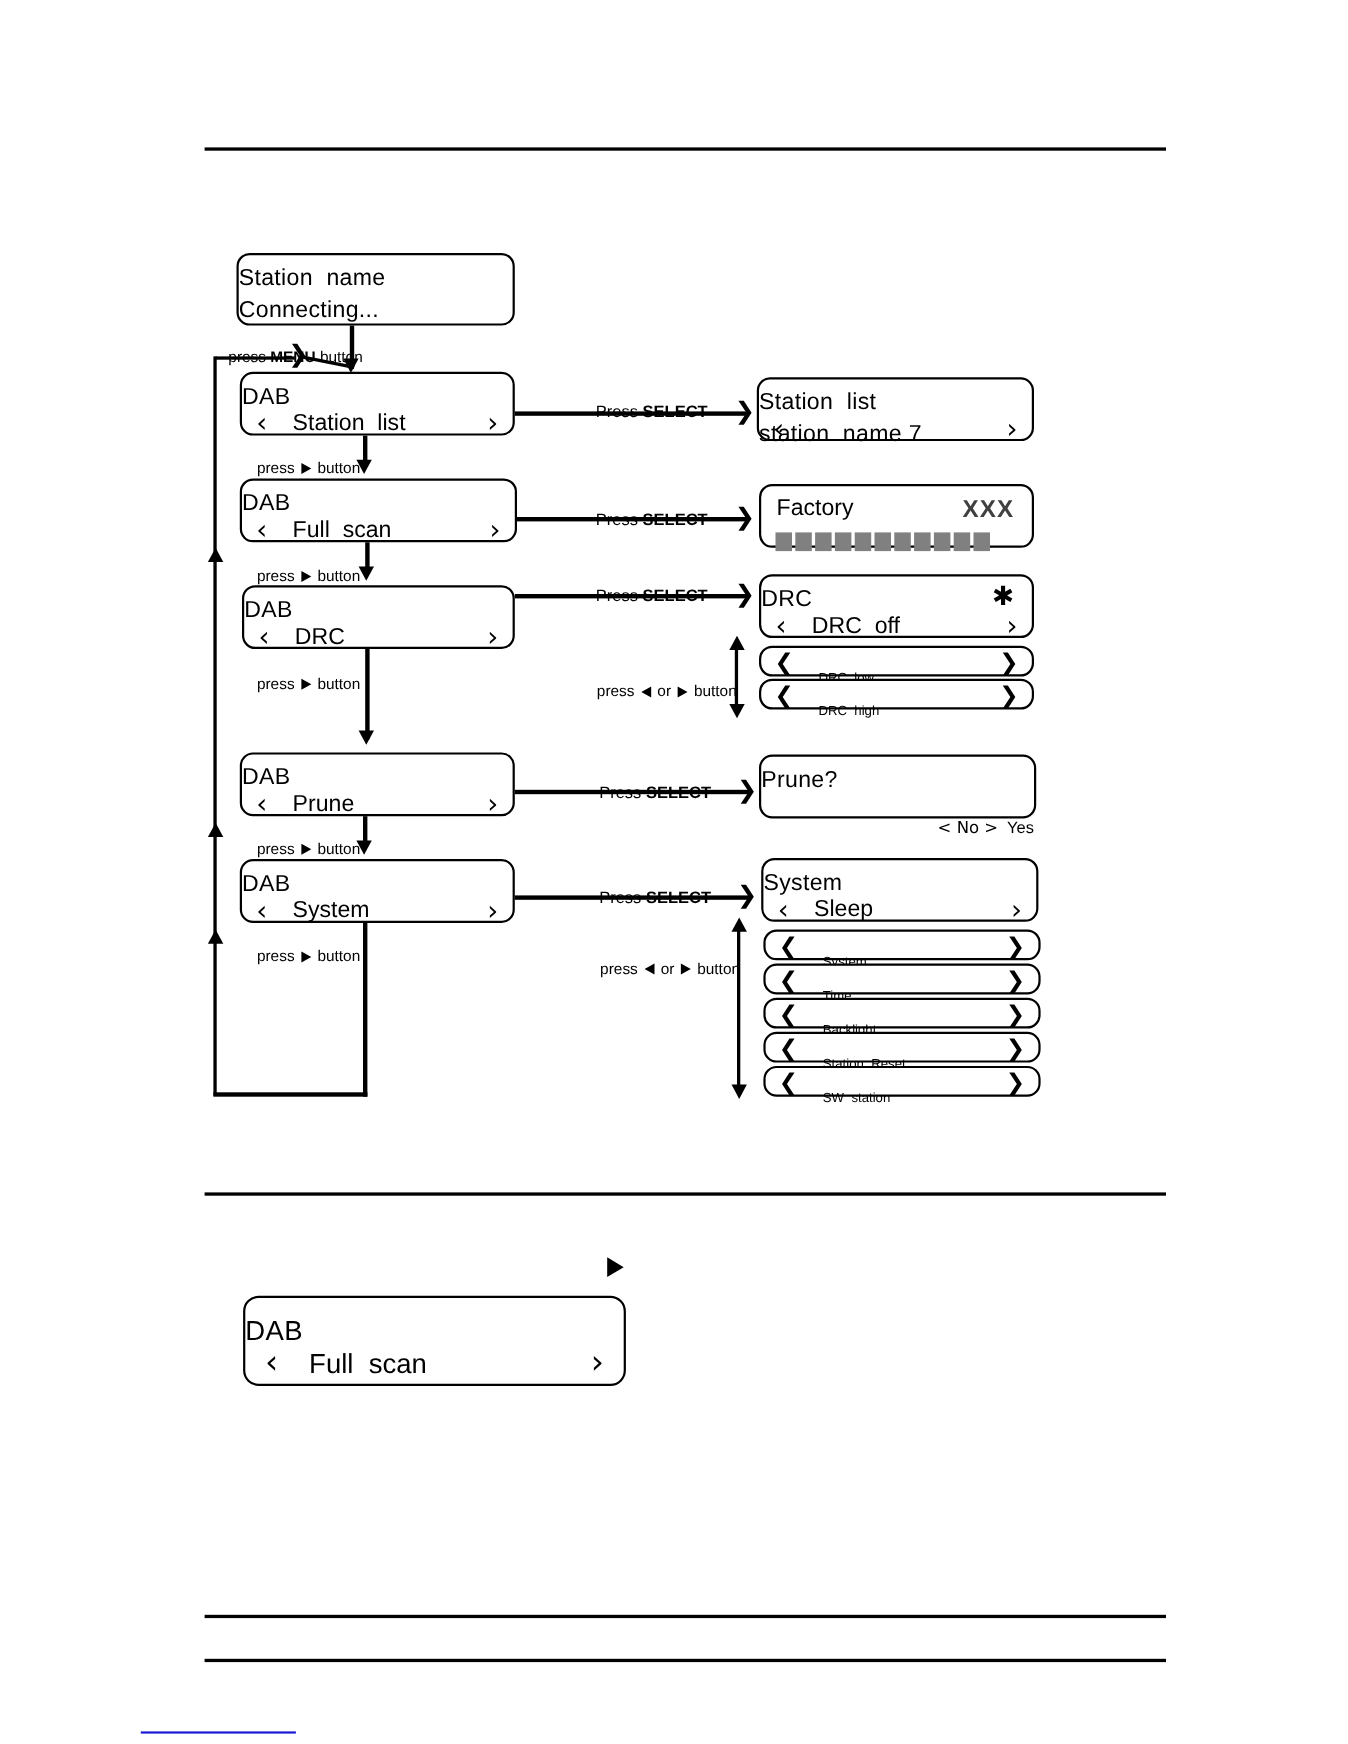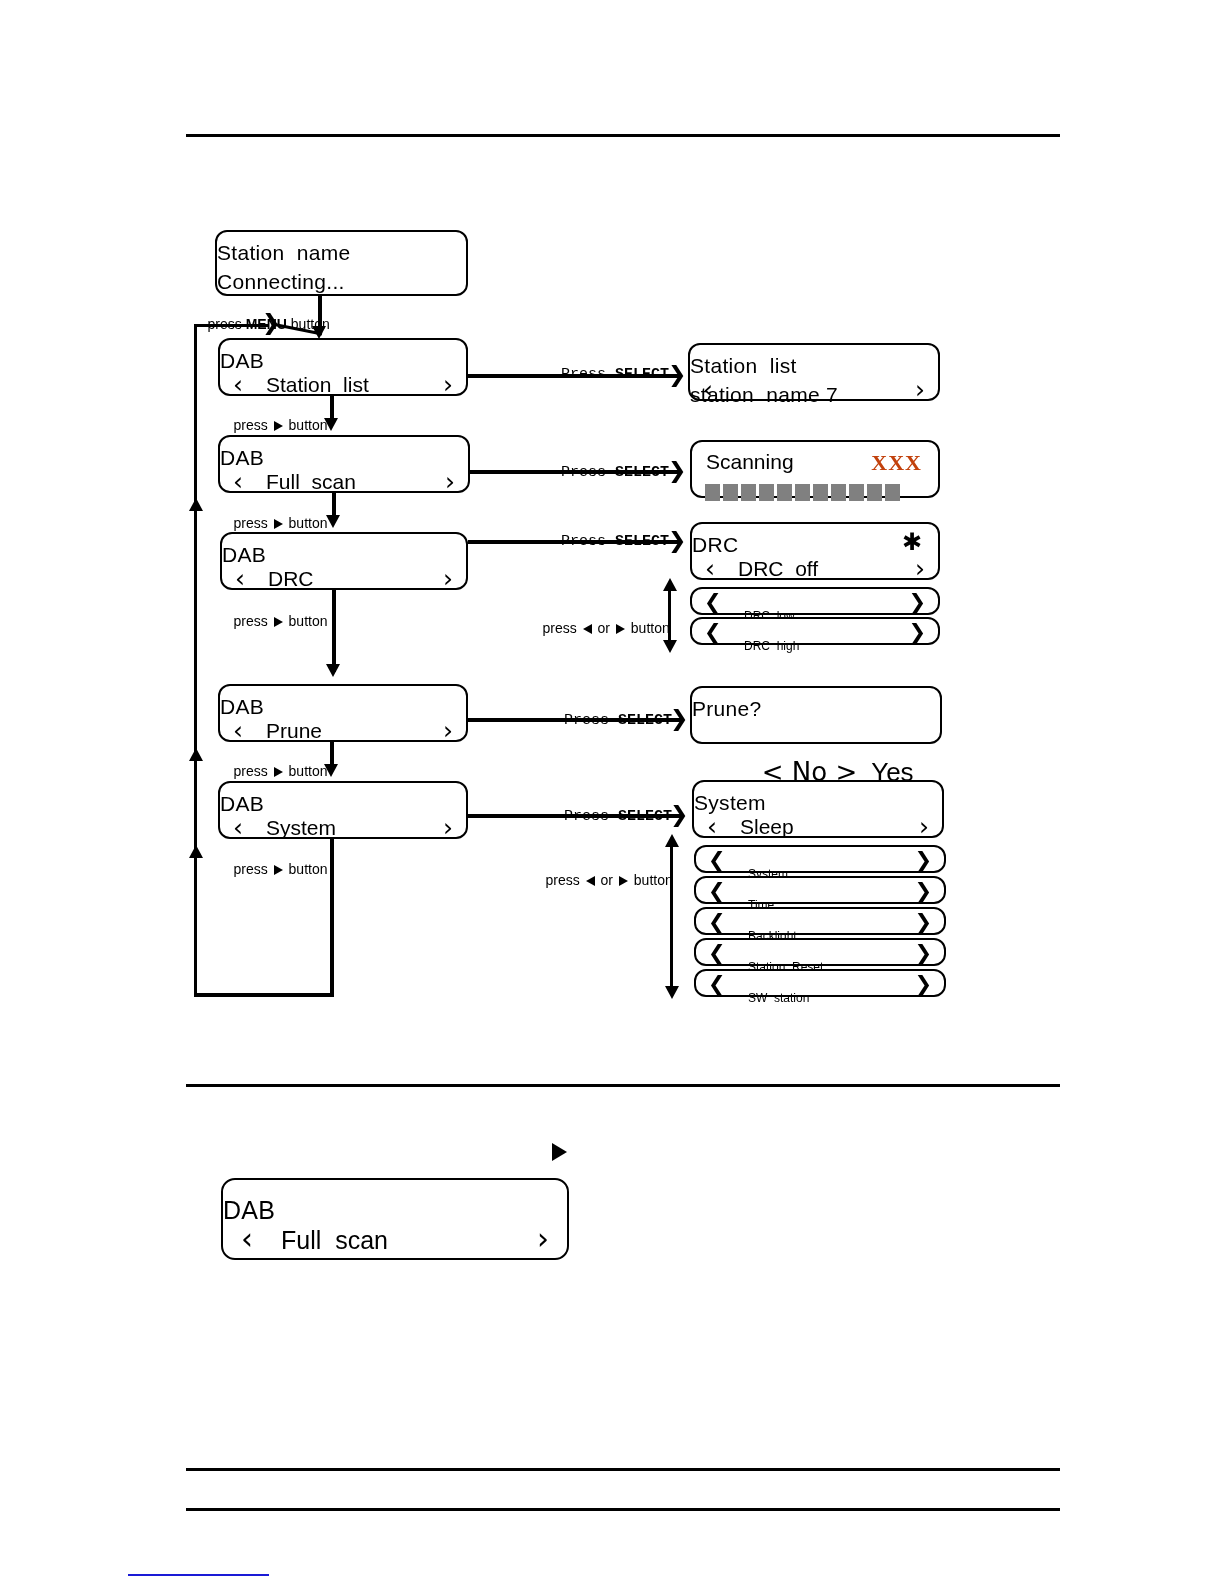--- a/index.html
+++ b/index.html
@@ -95,32 +95,32 @@
 
   
   .cap{
     position:absolute;
     font-size:14px;
     white-space:pre;
     font-family:"Liberation Sans", sans-serif;
   }
   .cap b{font-weight:bold;}
   .cap-sel{
-    position:absolute;font-size:15px;white-space:pre;font-family:Liberation Mono, monospace;
+    position:absolute;font-size:15px;white-space:pre;
   }
   .cap-sel b{font-weight:bold;}
 
   
   .scan-label{position:absolute;left:14px;top:8px;font-size:21px;}
-  .scan-xxx{position:absolute;right:16px;top:8px;font-size:22px;font-weight:bold;color:#c2410c;letter-spacing:1px;font-family:Liberation Serif, serif;}
+  .scan-xxx{position:absolute;right:16px;top:8px;font-size:22px;font-weight:bold;color:#404040;letter-spacing:1px;}
   .scan-bar{position:absolute;left:13px;top:42px;display:flex;gap:3px;}
   .scan-bar i{display:block;width:15px;height:17px;background:#808080;}
 
   
-  .prune-ans{position:absolute;left:0;right:0;top:38px;text-align:center;font-size:26px;white-space:pre;text-decoration:underline;}
+  .prune-ans{position:absolute;left:0;right:0;top:38px;text-align:right;font-size:15px;white-space:pre;}
   .prune-ans .thin{font-family:"DejaVu Sans",sans-serif;}
 
   
   .tri-solid{
     position:absolute;width:0;height:0;
     border-top:9px solid transparent;
     border-bottom:9px solid transparent;
     border-left:15px solid #000;
   }
   .inline-tri{
@@ -269,21 +269,21 @@
   </div>
 
   <div class="lcd" style="left:688px;top:343px;width:252px;height:58px;">
     <div class="line1">Station  list</div>
     <div class="chev l" style="top:32px;">‹</div>
     <div class="line2">station  name 7</div>
     <div class="chev r" style="top:32px;">›</div>
   </div>
 
   <div class="lcd" style="left:690px;top:440px;width:250px;height:58px;">
-    <div class="scan-label">Scanning</div>
+    <div class="scan-label">Factory</div>
     <div class="scan-xxx">XXX</div>
     <div class="scan-bar" id="scan-bar">
         <i style="background: rgb(128, 128, 128);"></i>
         <i style="background: rgb(128, 128, 128);"></i>
         <i style="background: rgb(128, 128, 128);"></i>
         <i style="background: rgb(128, 128, 128);"></i>
         <i style="background: rgb(128, 128, 128);"></i>
         <i style="background: rgb(128, 128, 128);"></i>
         <i style="background: rgb(128, 128, 128);"></i>
         <i style="background: rgb(128, 128, 128);"></i>

